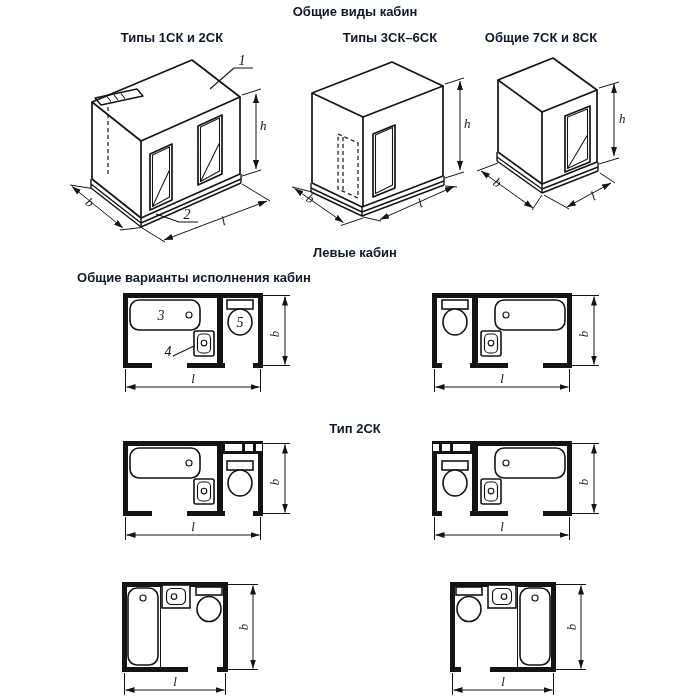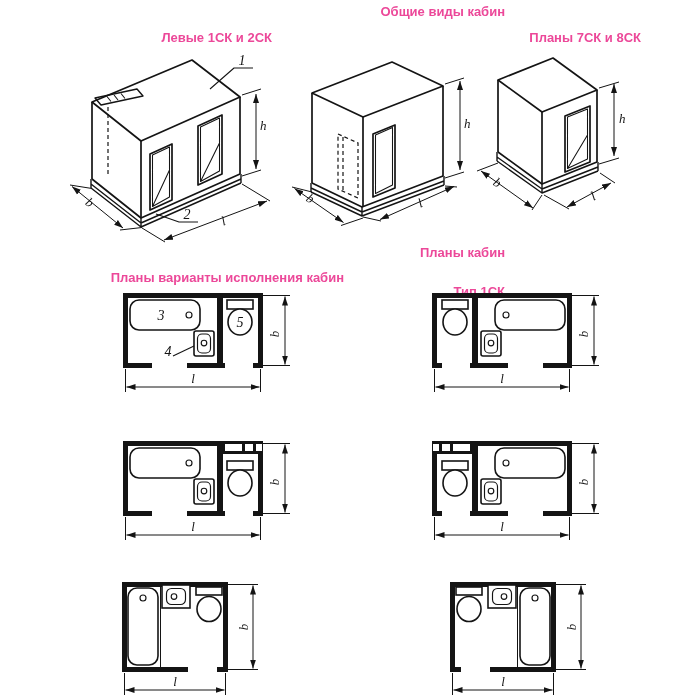--- a/index.html
+++ b/index.html
@@ -1,43 +1,44 @@
 <!DOCTYPE html>
 <html><head>
 <meta charset="utf-8">
 <style>
   html,body { margin:0; padding:0; background:#ffffff; }
   .page { position:relative; width:700px; height:700px; background:#ffffff; overflow:hidden;
           font-family:"Liberation Sans", sans-serif; color:#141414; }
-  .lbl { position:absolute; font:700 13px/15px "Liberation Sans", sans-serif; color:#ec4899;
-         text-align:right; white-space:nowrap; }
+  .lbl { position:absolute; font:700 13px/15px "Liberation Sans", sans-serif; color:#0f172a;
+         text-align:center; white-space:nowrap; }
   svg { position:absolute; overflow:visible; }
   .ln   { fill:none; stroke:#141414; stroke-width:1.7; stroke-linejoin:round; }
   .med  { fill:none; stroke:#141414; stroke-width:1.4; stroke-linejoin:round; }
   .thin { fill:none; stroke:#141414; stroke-width:1.05; stroke-linejoin:round; }
   .dash { fill:none; stroke:#141414; stroke-width:1.2; stroke-dasharray:4 3; }
   .dim  { fill:none; stroke:#141414; stroke-width:1; }
   .wall { fill:#141414; stroke:none; }
   .cell { fill:#ffffff; stroke:none; }
   .fix  { fill:#ffffff; stroke:#141414; stroke-width:1.6; }
   .fix2 { fill:none; stroke:#141414; stroke-width:1.15; }
   .dimtxt { font:italic 13px "Liberation Serif", serif; fill:#141414; }
   .num    { font:italic 14px "Liberation Serif", serif; fill:#141414; }
 </style>
 </head>
 <body>
 
 <div class="page">
 
   <div class="lbl" style="left:205px;top:4px;width:300px">Общие виды кабин</div>
-  <div class="lbl" style="left:72px;top:30px;width:200px">Левые 1СК и 2СК</div>
-  <div class="lbl" style="left:441px;top:30px;width:200px">Планы 7СК и 8СК</div>
-  <div class="lbl" style="left:205px;top:245px;width:300px">Планы кабин</div>
-  <div class="lbl" style="left:44px;top:270px;width:300px">Планы варианты исполнения кабин</div>
-  <div class="lbl" style="left:205px;top:284px;width:300px">Тип 1СК</div>
+  <div class="lbl" style="left:72px;top:30px;width:200px">Типы 1СК и 2СК</div>
+  <div class="lbl" style="left:290px;top:30px;width:200px">Типы 3СК–6СК</div>
+  <div class="lbl" style="left:441px;top:30px;width:200px">Общие 7СК и 8СК</div>
+  <div class="lbl" style="left:205px;top:245px;width:300px">Левые кабин</div>
+  <div class="lbl" style="left:44px;top:270px;width:300px">Общие варианты исполнения кабин</div>
+  <div class="lbl" style="left:205px;top:421px;width:300px">Тип 2СК</div>
 
   <svg style="left:55px;top:50px" width="225" height="195" viewBox="0 0 225 195">
     <defs>
         <marker id="a-i1" markerWidth="10" markerHeight="8" refX="9" refY="3.5" orient="auto-start-reverse" markerUnits="userSpaceOnUse">
       <path d="M0,0.5 L9,3.5 L0,6.5 Z" fill="#141414"></path>
         </marker>
       </defs>
     <g>
       <path class="ln" d="M137,10 L185,47 L86,91 L37,52 Z"></path>
       <path class="ln" d="M37,52 V129 M86,91 V168 M185,47 V124"></path>

